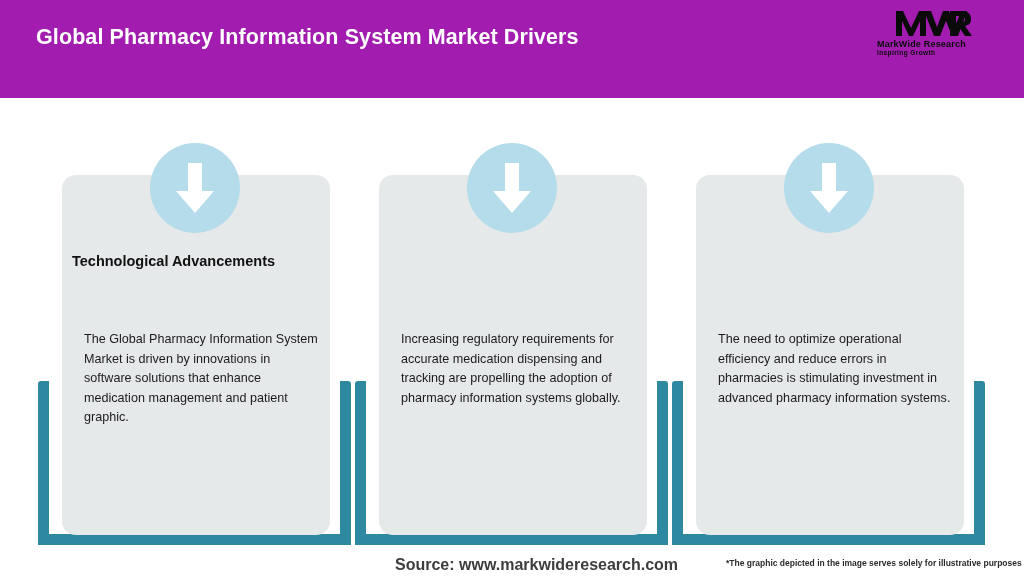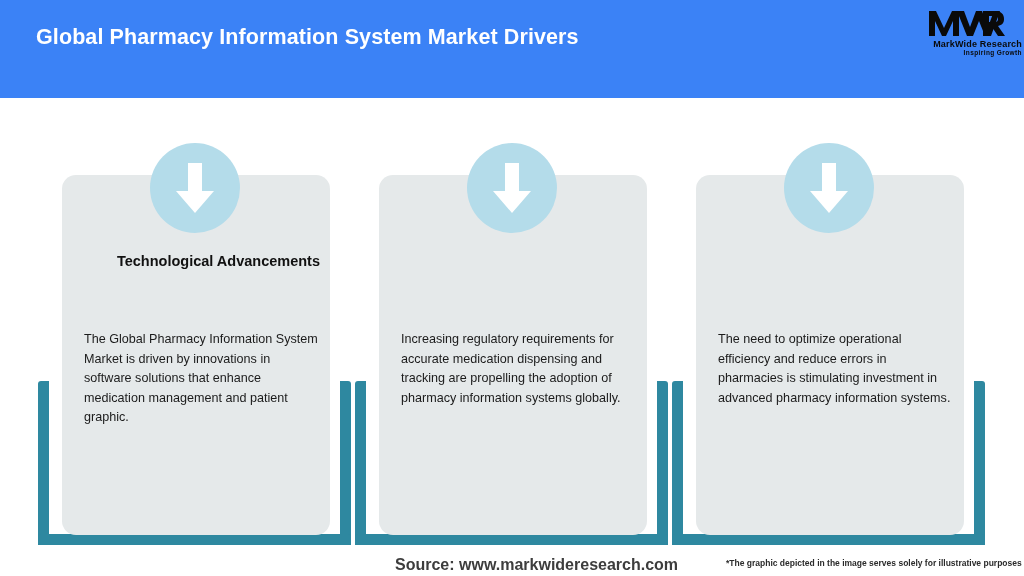--- a/index.html
+++ b/index.html
@@ -15,39 +15,39 @@
     position: relative;
   }
 
   
   .header {
     position: absolute;
     left: 0;
     top: 0;
     width: 1024px;
     height: 98px;
-    background: #3b82f6;
+    background: #a21caf;
   }
   .header-title {
     position: absolute;
     left: 36px;
     top: 25px;
     font-size: 21.5px;
     font-weight: bold;
     color: #ffffff;
     letter-spacing: 0.1px;
     white-space: nowrap;
   }
   .logo {
     position: absolute;
-    right: 2px;
+    right: 35px;
     top: 8px;
     width: 112px;
     height: 54px;
-    text-align: right;
+    text-align: left;
   }
   .logo-mark {
     display: block;
     margin: 0 auto;
   }
   .logo-name {
     display: block;
     font-size: 9px;
     font-weight: bold;
     color: #0a0a0a;
@@ -110,21 +110,21 @@
     width: 268px;
     height: 360px;
     background: #e5e9ea;
     border-radius: 14px;
   }
   .card-heading {
     position: absolute;
     left: 0;
     right: 0;
     top: 78px;
-    text-align: right;
+    text-align: left;
     font-size: 14.5px;
     font-weight: bold;
     color: #111111;
     padding: 0 10px;
     box-sizing: border-box;
   }
   .card-body {
     position: absolute;
     left: 22px;
     right: 12px;

